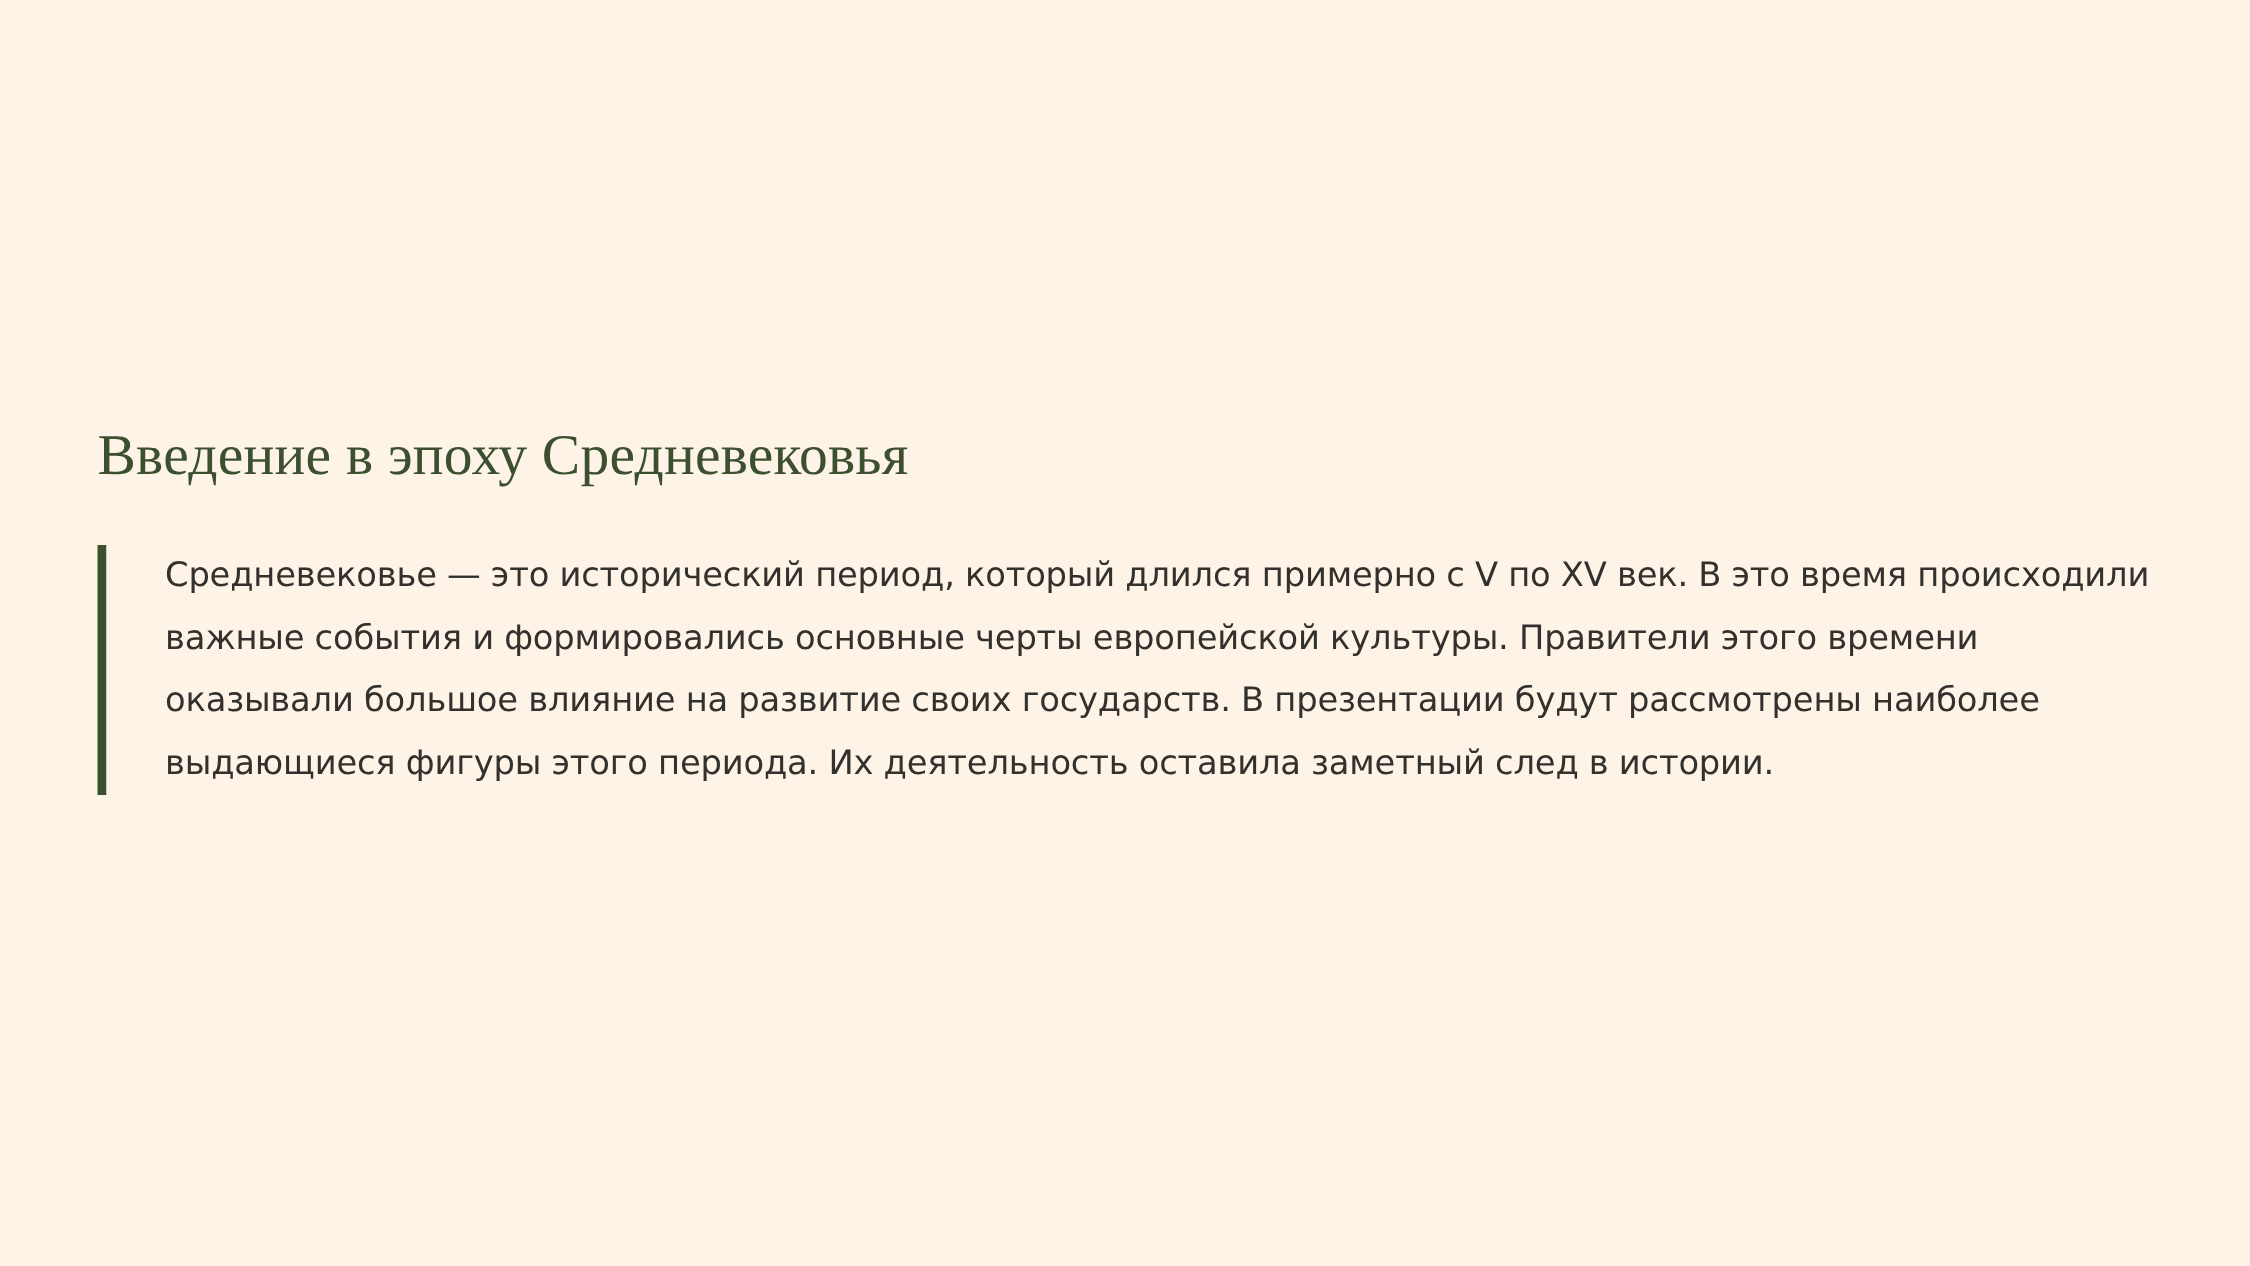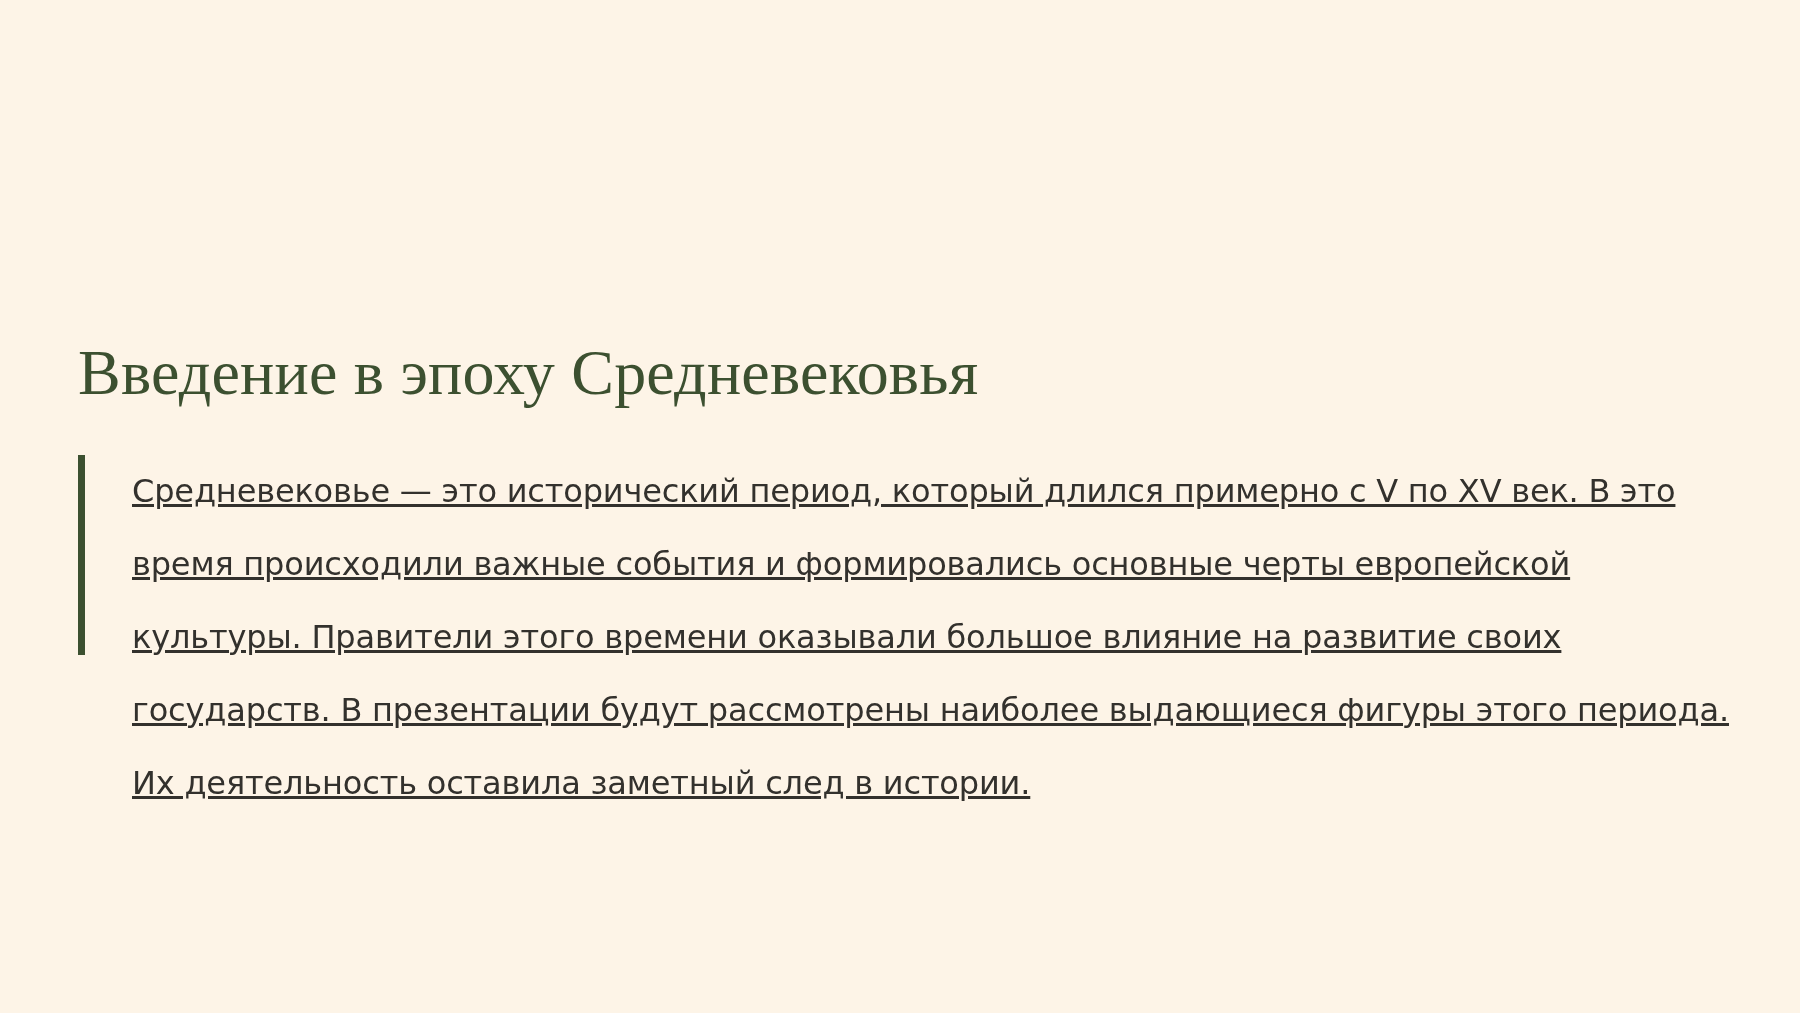--- a/index.html
+++ b/index.html
@@ -28,21 +28,21 @@
   .slide-content {
     position: absolute;
     left: 78px;
     top: 340px;
     width: 1660px;
   }
 
   .slide-title {
     margin: 0;
     font-family: "Liberation Serif", "DejaVu Serif", serif;
-    font-size: 64px;
+    font-size: 46px;
     font-weight: 400;
     line-height: 1.04;
     letter-spacing: 0.2px;
     color: #3c5030;
     white-space: nowrap;
   }
 
   .body-block {
     position: relative;
     margin-top: 48px;
@@ -55,28 +55,27 @@
     left: 0;
     top: 0;
     width: 7px;
     height: 200px;
     background: #3c5030;
   }
 
   .body-paragraph {
     margin: 0;
     font-family: "DejaVu Sans", "Liberation Sans", sans-serif;
-    font-size: 32px;
+    font-size: 27px;
     font-weight: 400;
-    line-height: 73px;
+    line-height: 50px;
     color: #33312d;
     max-width: 1640px;
     letter-spacing: -0.15px;
     word-spacing: -0.2px;
-    text-decoration: underline;
   }
 </style>
 </head>
 <body>
 
 <div class="slide">
 
   <div class="slide-content">
 
     <h1 class="slide-title">Введение в эпоху Средневековья</h1>

